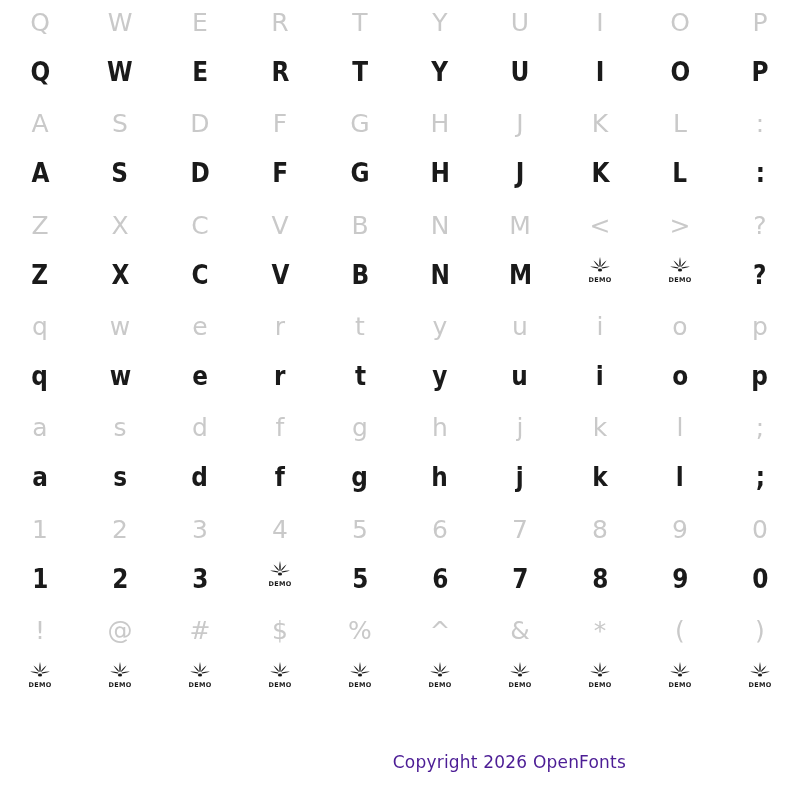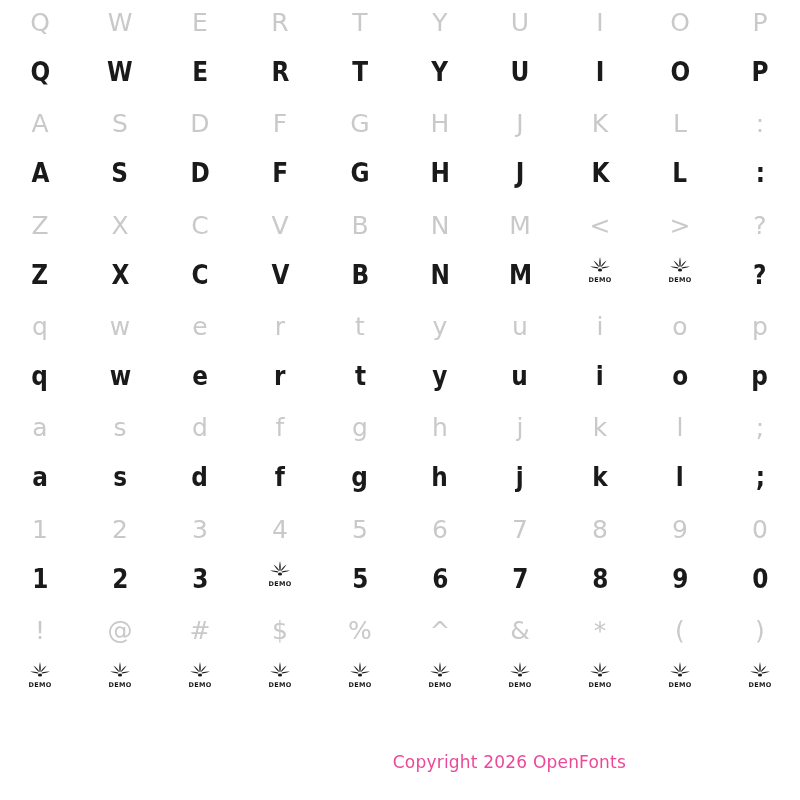--- a/index.html
+++ b/index.html
@@ -86,21 +86,21 @@
   .footer {
     position: absolute;
     left: 0;
     top: 752px;
     width: 661px;
     text-align: right;
     padding-right: 35px;
     box-sizing: border-box;
     font-family: "DejaVu Sans", sans-serif;
     font-size: 17px;
-    color: #ec4899;
+    color: #4c1d95;
     letter-spacing: 0.2px;
   }
 </style>
 </head>
 <body>
 
 <div class="sheet">
   <div class="grid">
       <div class="cell">
         <div class="ref">Q</div>

